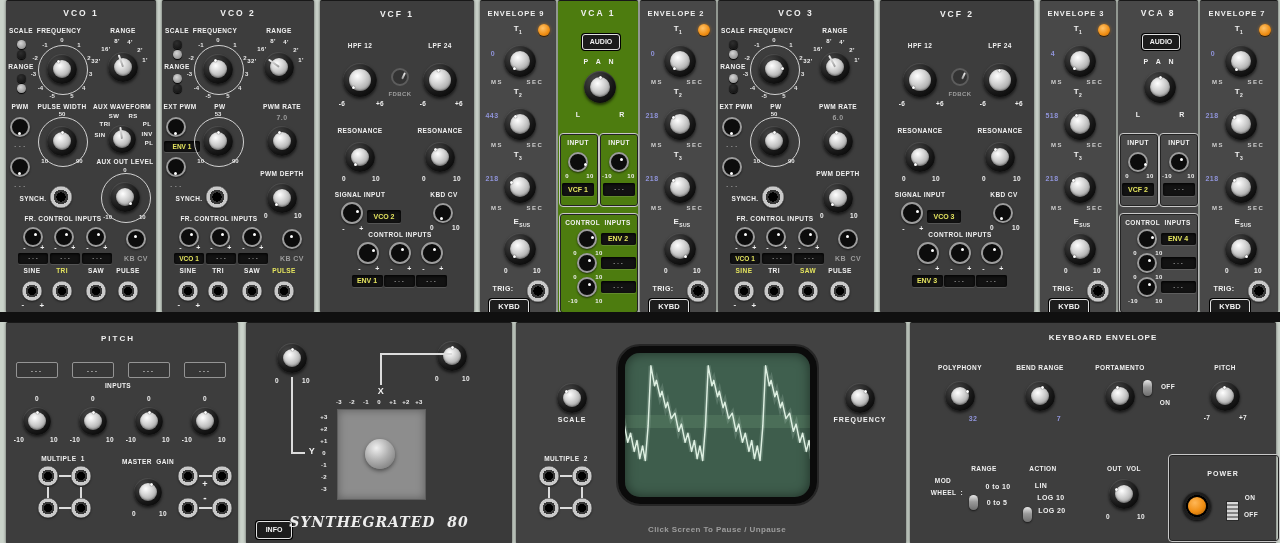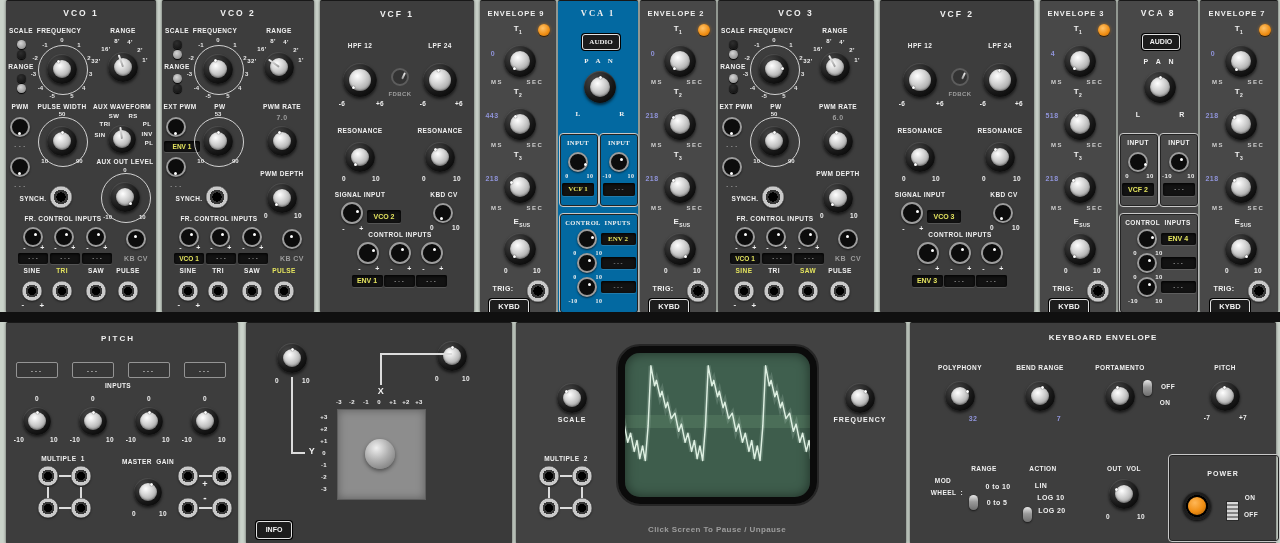--- a/index.html
+++ b/index.html
@@ -358,21 +358,21 @@
       <div class="kwrap knob-m" style="left: 24px; top: 232px; width: 32px; height: 32px;">
         <div class="kcap" style="left: 6px; top: 6px; width: 20px; height: 20px;"></div>
         <div class="kdot" style="left: 9.17721px; top: 22.1017px;"></div>
       </div>
       <span class="lb c-w" style="left: 26px; top: 267px; font-size: 6.5px;">0</span>
       <span class="lb c-w" style="left: 57px; top: 267px; font-size: 6.5px;">10</span>
       <span class="lb c-w" style="left: 23px; top: 284px; font-size: 7px;">TRIG:</span>
       <div class="jack" style="left: 47px; top: 279px; width: 22px; height: 22px;"></div>
       <div class="btn" style="left: 9px; top: 298px; width: 38px; height: 14px; line-height: 14px; font-size: 7.5px;">KYBD</div>
     </div>
-    <div class="module" style="left: 558px; top: 0px; width: 80px; height: 312px; background: #0369a1; font-family: Liberation Serif, serif;">
+    <div class="module" style="left: 558px; top: 0px; width: 80px; height: 312px; background: #4d7c0f;">
       <span class="lb c-w" style="left: 40px; top: 8px; font-size: 8.5px; letter-spacing: 2px;">VCA 1</span>
       <div class="btn" style="left: 24px; top: 33px; width: 36px; height: 14px; line-height: 14px; font-size: 7px;">AUDIO</div>
       <span class="lb c-w" style="left: 42px; top: 57px; font-size: 7px; letter-spacing: 3px;">P A N</span>
       <div class="kwrap knob-m" style="left: 26px; top: 70px; width: 32px; height: 32px;">
         <div class="kcap" style="left: 6px; top: 6px; width: 20px; height: 20px;"></div>
         <div class="kdot" style="left: 14.5px; top: 5.22px;"></div>
       </div>
       <span class="lb c-w" style="left: 20px; top: 110px; font-size: 7px;">L</span>
       <span class="lb c-w" style="left: 64px; top: 110px; font-size: 7px;">R</span>
       <div class="sbox" style="left: 1px; top: 132px; width: 38px; height: 72px;"></div>
@@ -825,20 +825,21 @@
       <div class="pad" style="left: 91px; top: 86px; width: 87px; height: 89px;"></div>
       <span class="lb c-w" style="left: 78px; top: 91px; font-size: 6px;">+3</span>
       <span class="lb c-w" style="left: 78px; top: 103px; font-size: 6px;">+2</span>
       <span class="lb c-w" style="left: 78px; top: 115px; font-size: 6px;">+1</span>
       <span class="lb c-w" style="left: 78px; top: 127px; font-size: 6px;">0</span>
       <span class="lb c-w" style="left: 78px; top: 139px; font-size: 6px;">-1</span>
       <span class="lb c-w" style="left: 78px; top: 151px; font-size: 6px;">-2</span>
       <span class="lb c-w" style="left: 78px; top: 163px; font-size: 6px;">-3</span>
       <div class="ball" style="left: 119px; top: 116px; width: 30px; height: 30px;"></div>
       <div class="btn" style="left: 10px; top: 198px; width: 34px; height: 16px; line-height: 16px; font-size: 7px;">INFO</div>
+      <span class="brand" style="left: 133px; top: 191px; font-size: 14px;">SYNTHEGRATED  80</span>
     </div>
     <div class="module" style="left: 516px; top: 322px; width: 390px; height: 221px; background: rgb(66, 66, 66);">
       <div class="kwrap knob-m" style="left: 41px; top: 60px; width: 30px; height: 30px;">
         <div class="kcap" style="left: 6px; top: 6px; width: 18px; height: 18px;"></div>
         <div class="kdot" style="left: 7.90775px; top: 6.83541px;"></div>
       </div>
       <span class="lb c-w" style="left: 56px; top: 93px; font-size: 7px; letter-spacing: 1px;">SCALE</span>
       <div class="scr" style="left: 102px; top: 23px; width: 185px; height: 144px;"><svg viewBox="0 0 200 158" width="100%" height="100%" preserveAspectRatio="none">
           <path d="M-34,14 L-30,36 L-28,30 L-24,48 L-22,42 L-18,60 L-16,54 L-12,72 L-8,66 L-4,86 L-1,78 L3,98 L6,88 L10,108 L13,96 L16,116 L19,102 L22,118 L25,80 L28,14 L32,36 L34,30 L38,48 L40,42 L44,60 L46,54 L50,72 L54,66 L58,86 L61,78 L65,98 L68,88 L72,108 L75,96 L78,116 L81,102 L84,118 L87,80 L90,14 L94,36 L96,30 L100,48 L102,42 L106,60 L108,54 L112,72 L116,66 L120,86 L123,78 L127,98 L130,88 L134,108 L137,96 L140,116 L143,102 L146,118 L149,80 L152,14 L156,36 L158,30 L162,48 L164,42 L168,60 L170,54 L174,72 L178,66 L182,86 L185,78 L189,98 L192,88 L196,108 L199,96 L202,116 L205,102 L208,118 L211,80 L214,14 L218,36 L220,30 L224,48 L226,42 L230,60 L232,54 L236,72 L240,66 L244,86 L247,78 L251,98 L254,88 L258,108 L261,96 L264,116 L267,102 L270,118 L273,80" fill="none" stroke="#cfe6d6" stroke-width="5" opacity="0.18"></path>
           <path d="M-34,14 L-30,36 L-28,30 L-24,48 L-22,42 L-18,60 L-16,54 L-12,72 L-8,66 L-4,86 L-1,78 L3,98 L6,88 L10,108 L13,96 L16,116 L19,102 L22,118 L25,80 L28,14 L32,36 L34,30 L38,48 L40,42 L44,60 L46,54 L50,72 L54,66 L58,86 L61,78 L65,98 L68,88 L72,108 L75,96 L78,116 L81,102 L84,118 L87,80 L90,14 L94,36 L96,30 L100,48 L102,42 L106,60 L108,54 L112,72 L116,66 L120,86 L123,78 L127,98 L130,88 L134,108 L137,96 L140,116 L143,102 L146,118 L149,80 L152,14 L156,36 L158,30 L162,48 L164,42 L168,60 L170,54 L174,72 L178,66 L182,86 L185,78 L189,98 L192,88 L196,108 L199,96 L202,116 L205,102 L208,118 L211,80 L214,14 L218,36 L220,30 L224,48 L226,42 L230,60 L232,54 L236,72 L240,66 L244,86 L247,78 L251,98 L254,88 L258,108 L261,96 L264,116 L267,102 L270,118 L273,80" fill="none" stroke="#ddefe1" stroke-width="1.6" stroke-linejoin="round"></path>

